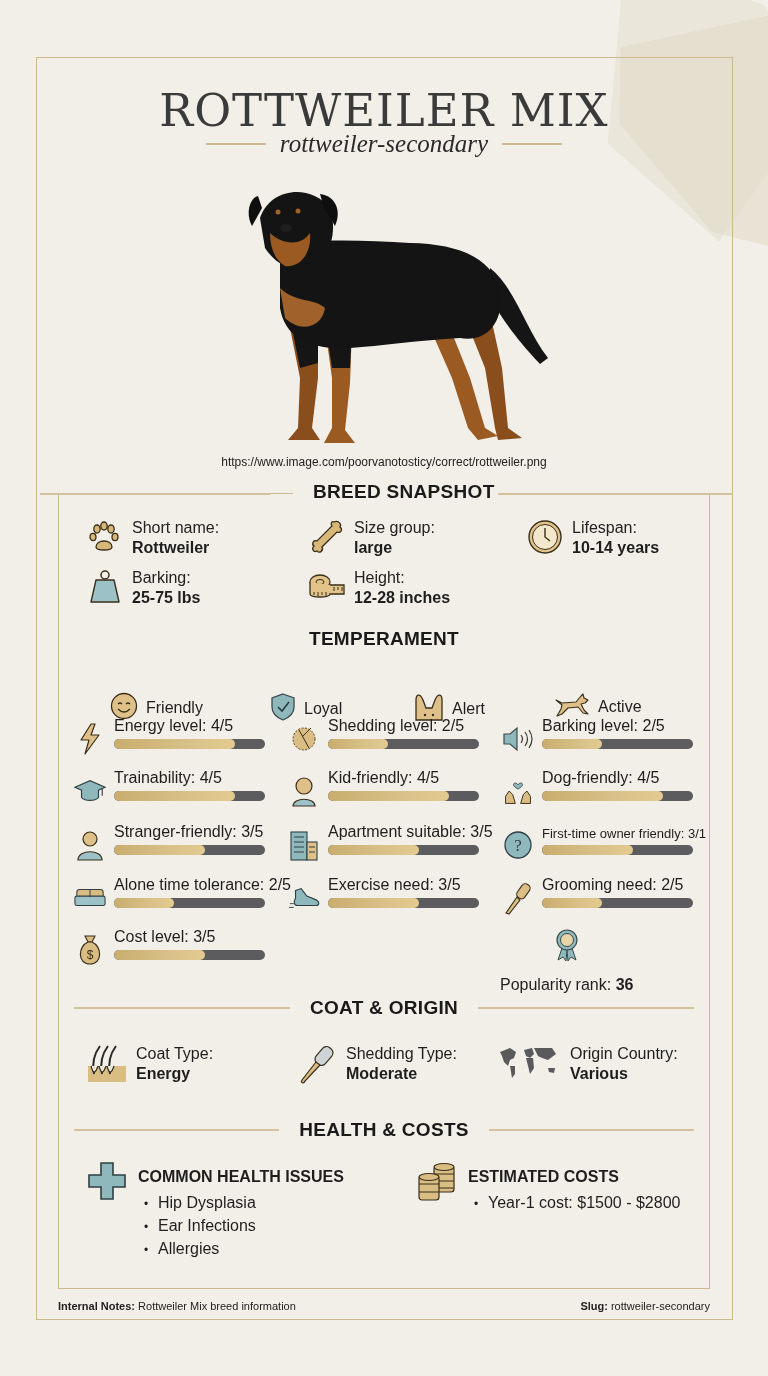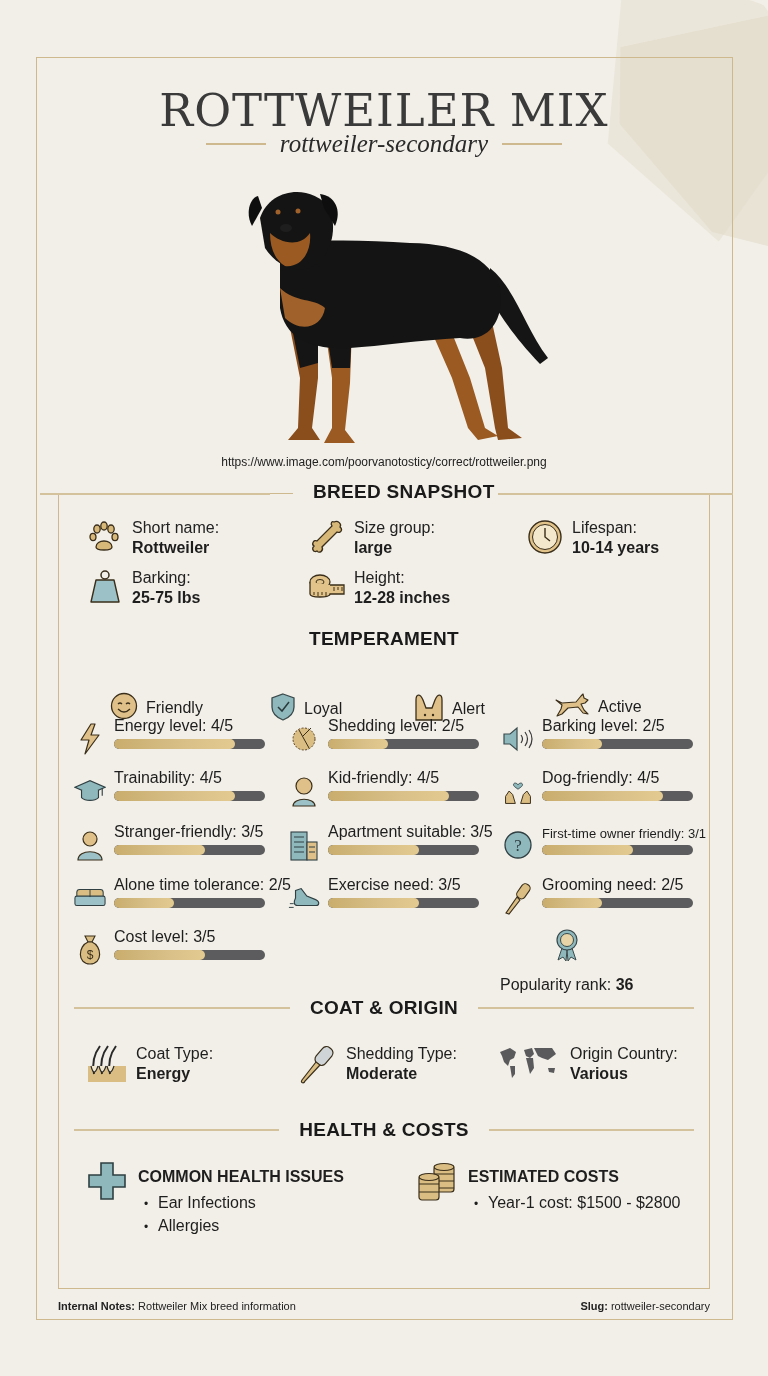--- a/index.html
+++ b/index.html
@@ -458,20 +458,21 @@
   <span class="line"></span>
 </div>
 
 <div class="hc-block" style="left:88px;">
   <span><svg width="38" height="38" viewBox="0 0 38 38">
         <path d="M13 1 L25 1 L25 13 L37 13 L37 25 L25 25 L25 37 L13 37 L13 25 L1 25 L1 13 L13 13 Z" fill="#8fb8bd" stroke="#2f3f42" stroke-width="1.6"></path>
       </svg></span>
   <div>
     <div class="hc-title">COMMON HEALTH ISSUES</div>
     <ul class="hc-list">
+      <li>Hip Dysplasia</li>
       <li>Ear Infections</li>
       <li>Allergies</li>
     </ul>
   </div>
 </div>
 
 <div class="hc-block" style="left:418px;">
   <span><svg width="38" height="40" viewBox="0 0 38 40">
         <g fill="#d9bd82" stroke="#3a2e1a" stroke-width="1.2">
           <rect x="16" y="4" width="20" height="26" rx="3"></rect>

